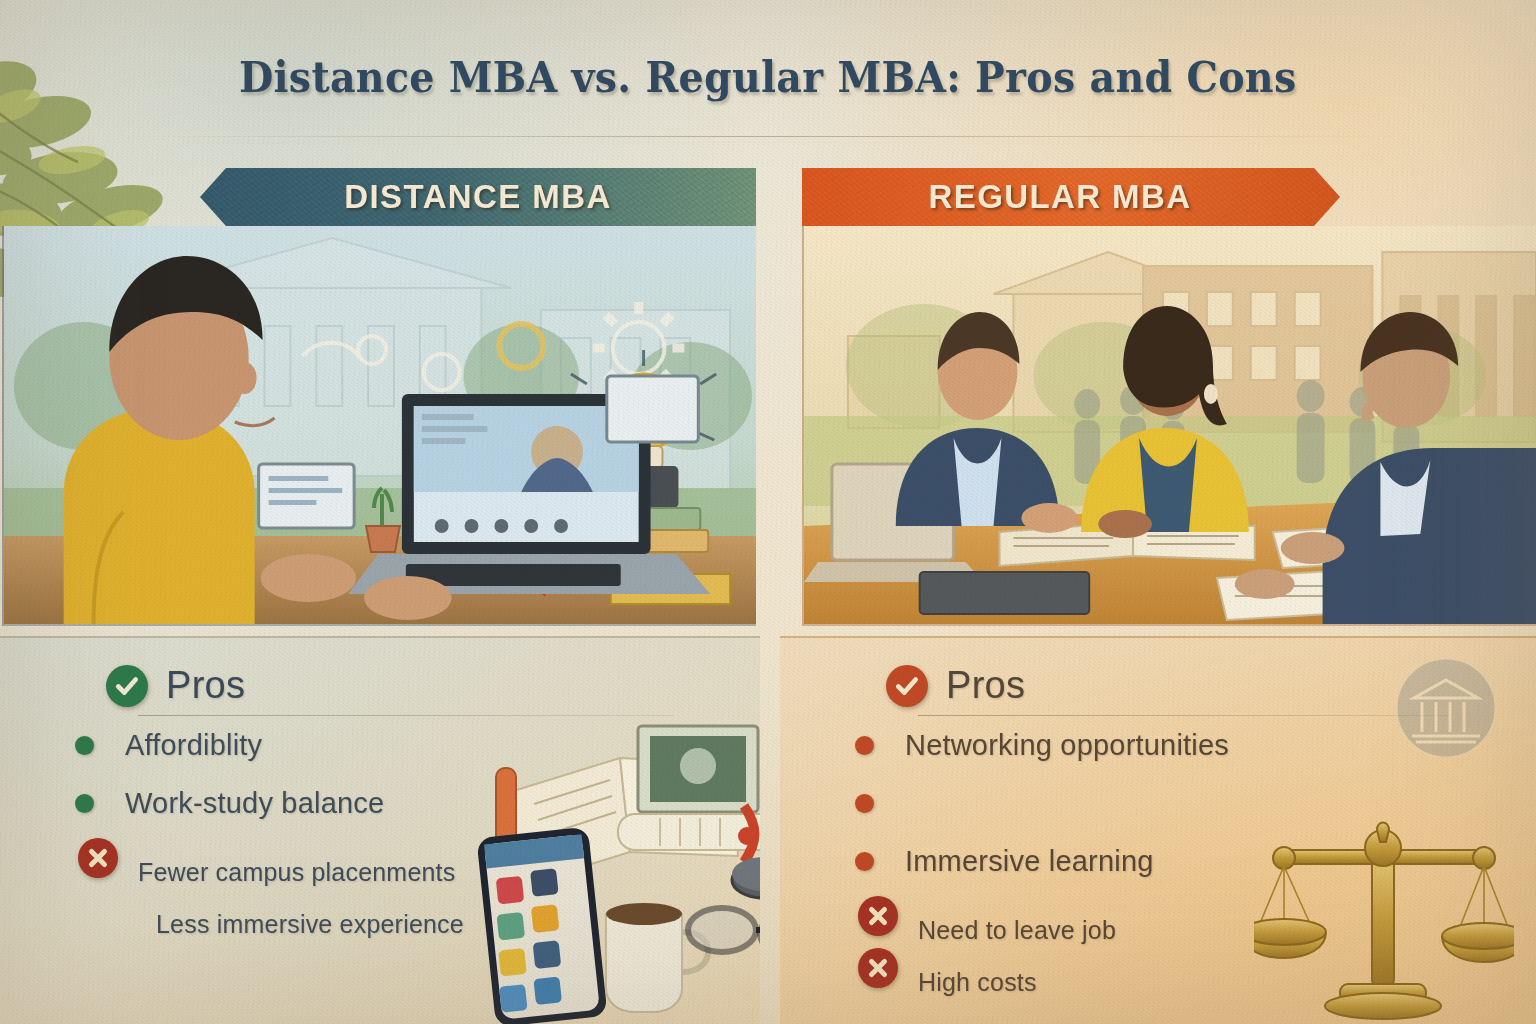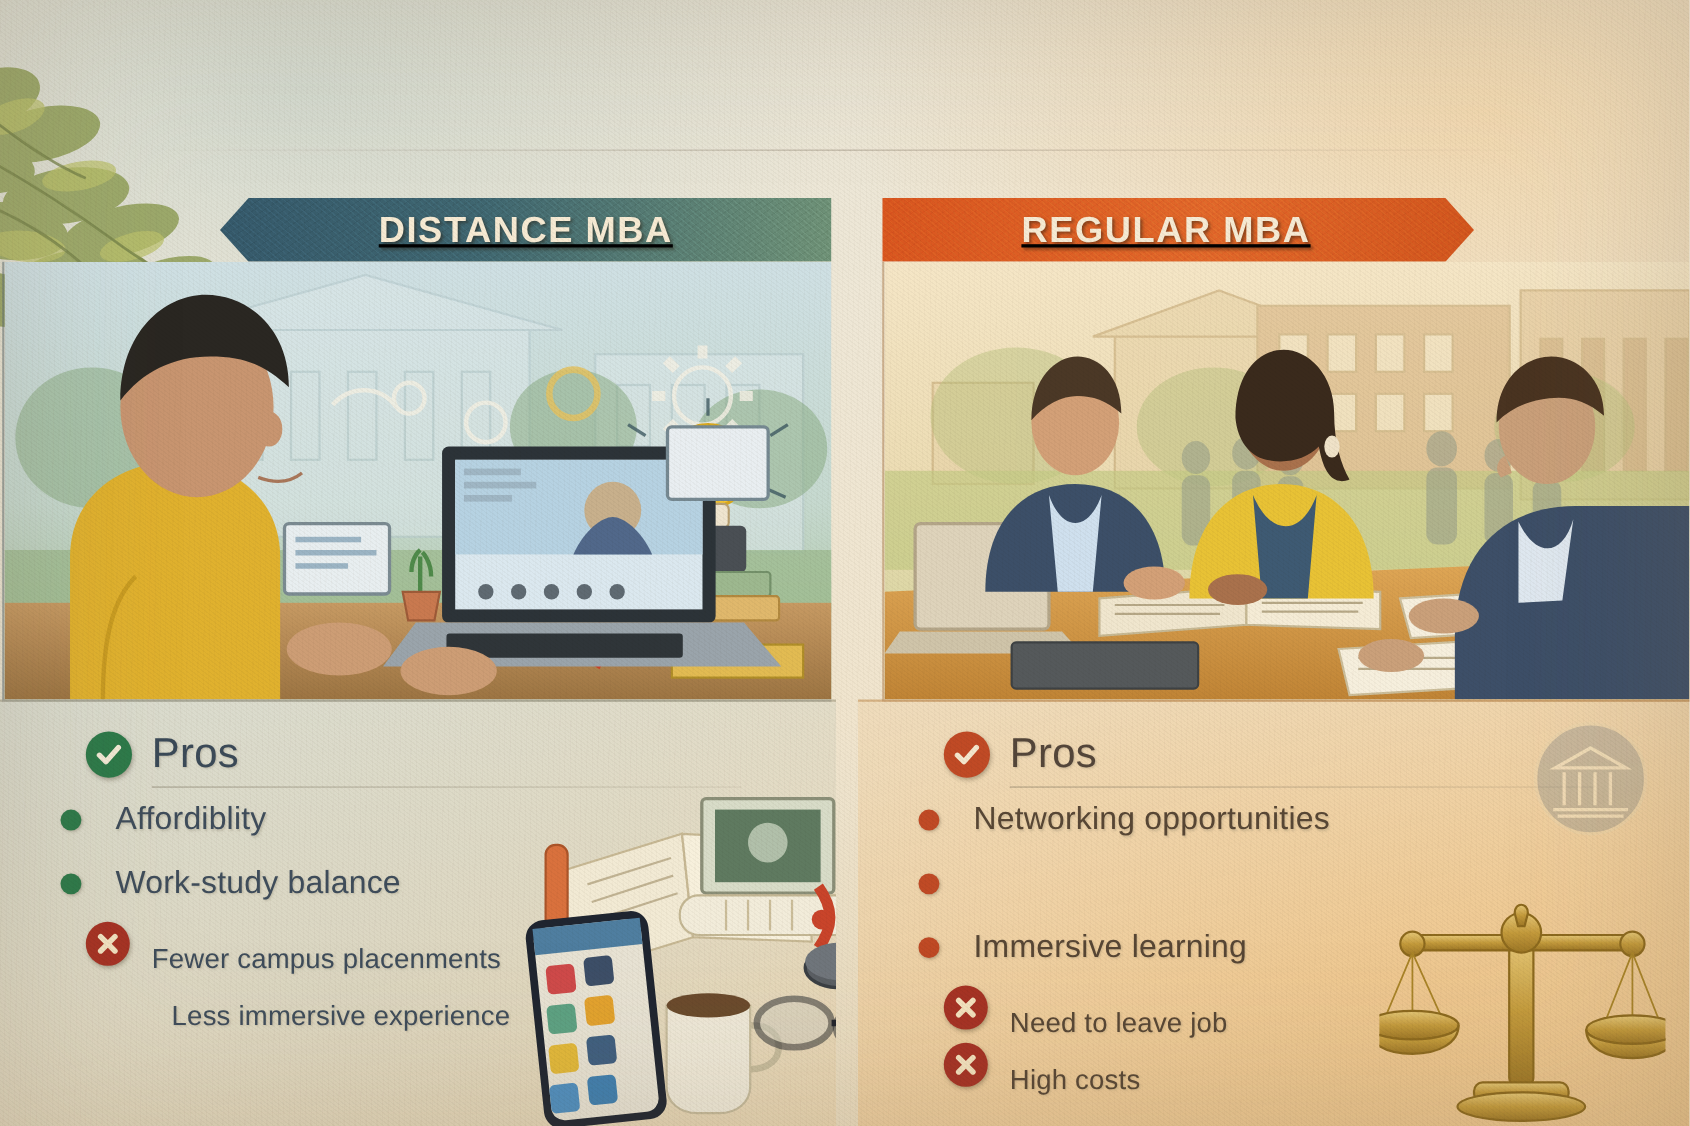--- a/index.html
+++ b/index.html
@@ -45,21 +45,21 @@
     color:#2f4a63;
     transform:scaleX(.92);
     text-shadow:2px 3px 3px rgba(90,80,60,.32);
   }
   .title-rule{
     position:absolute;left:130px;right:130px;top:136px;height:1px;
     background:linear-gradient(90deg,rgba(140,130,110,0),rgba(120,110,90,.45),rgba(140,130,110,0));
   }
 
   
-  .col{position:absolute;top:152px;text-decoration:underline;}
+  .col{position:absolute;top:140px;}
   .col.left{left:0;width:756px;}
   .col.right{left:780px;width:756px;}
 
   .banner{
     position:relative;height:58px;margin-top:28px;
     display:flex;align-items:center;
   }
   .banner .ribbon{
     position:absolute;top:0;height:58px;
     box-shadow:0 3px 7px rgba(70,60,40,.35);
@@ -108,30 +108,30 @@
     padding:26px 0 0 0;
     overflow:hidden;
   }
   .listblock.left{left:0;width:760px;
     background:linear-gradient(165deg,rgba(205,214,206,.55),rgba(223,213,186,.55) 55%,rgba(234,206,160,.5));
     border-top:2px solid rgba(110,120,115,.35);}
   .listblock.right{left:780px;width:756px;
     background:linear-gradient(165deg,rgba(238,214,176,.6),rgba(238,196,138,.55) 55%,rgba(226,178,112,.5));
     border-top:2px solid rgba(170,120,70,.35);}
 
-  .hdr{display:flex;align-items:center;gap:18px;padding-left:78px;}
+  .hdr{display:flex;align-items:center;gap:18px;padding-left:106px;}
   .hdr .hlabel{
     font-size:38px;color:#3b4a58;letter-spacing:.3px;
     text-shadow:1px 1px 2px rgba(120,110,90,.3);
   }
   .listblock.right .hdr .hlabel{color:#54463a;}
   .hrule{height:1px;margin:8px 86px 0 138px;
     background:linear-gradient(90deg,rgba(110,100,80,.5),rgba(110,100,80,.12));}
 
-  .item{display:flex;align-items:center;gap:20px;padding-left:44px;height:58px;}
+  .item{display:flex;align-items:center;gap:20px;padding-left:64px;height:58px;}
   .item .txt{
     font-size:29px;color:#3f4d5b;letter-spacing:.2px;
     text-shadow:1px 1px 2px rgba(120,110,90,.28);
     white-space:nowrap;
   }
   .listblock.right .item .txt{color:#584735;}
   .item.con .txt{font-size:25px;margin-top:29px;}
   .item.con{height:52px;}
 
   
@@ -181,20 +181,23 @@
       <ellipse cx="160" cy="214" rx="30" ry="12" transform="rotate(-15 160 214)"></ellipse>
       <ellipse cx="142" cy="262" rx="34" ry="13" transform="rotate(-4 142 262)"></ellipse>
     </g>
     <g stroke="#6d7b3e" stroke-width="2.5" fill="none" opacity=".75">
       <path d="M0 120 C40 140 90 170 140 206 C175 232 205 248 230 256"></path>
       <path d="M0 168 C46 178 96 210 132 246"></path>
       <path d="M30 96 C60 120 90 140 118 152"></path>
     </g>
   </svg>
 
+  <div class="title-wrap">
+    <span class="title">Distance MBA vs. Regular MBA: Pros and Cons</span>
+  </div>
   <div class="title-rule"></div>
 
   <div class="col left">
 
     <div class="banner left">
       <div class="ribbon">
         <div class="btex"></div>
       </div>
       <div class="blabel">DISTANCE MBA</div>
     </div>

